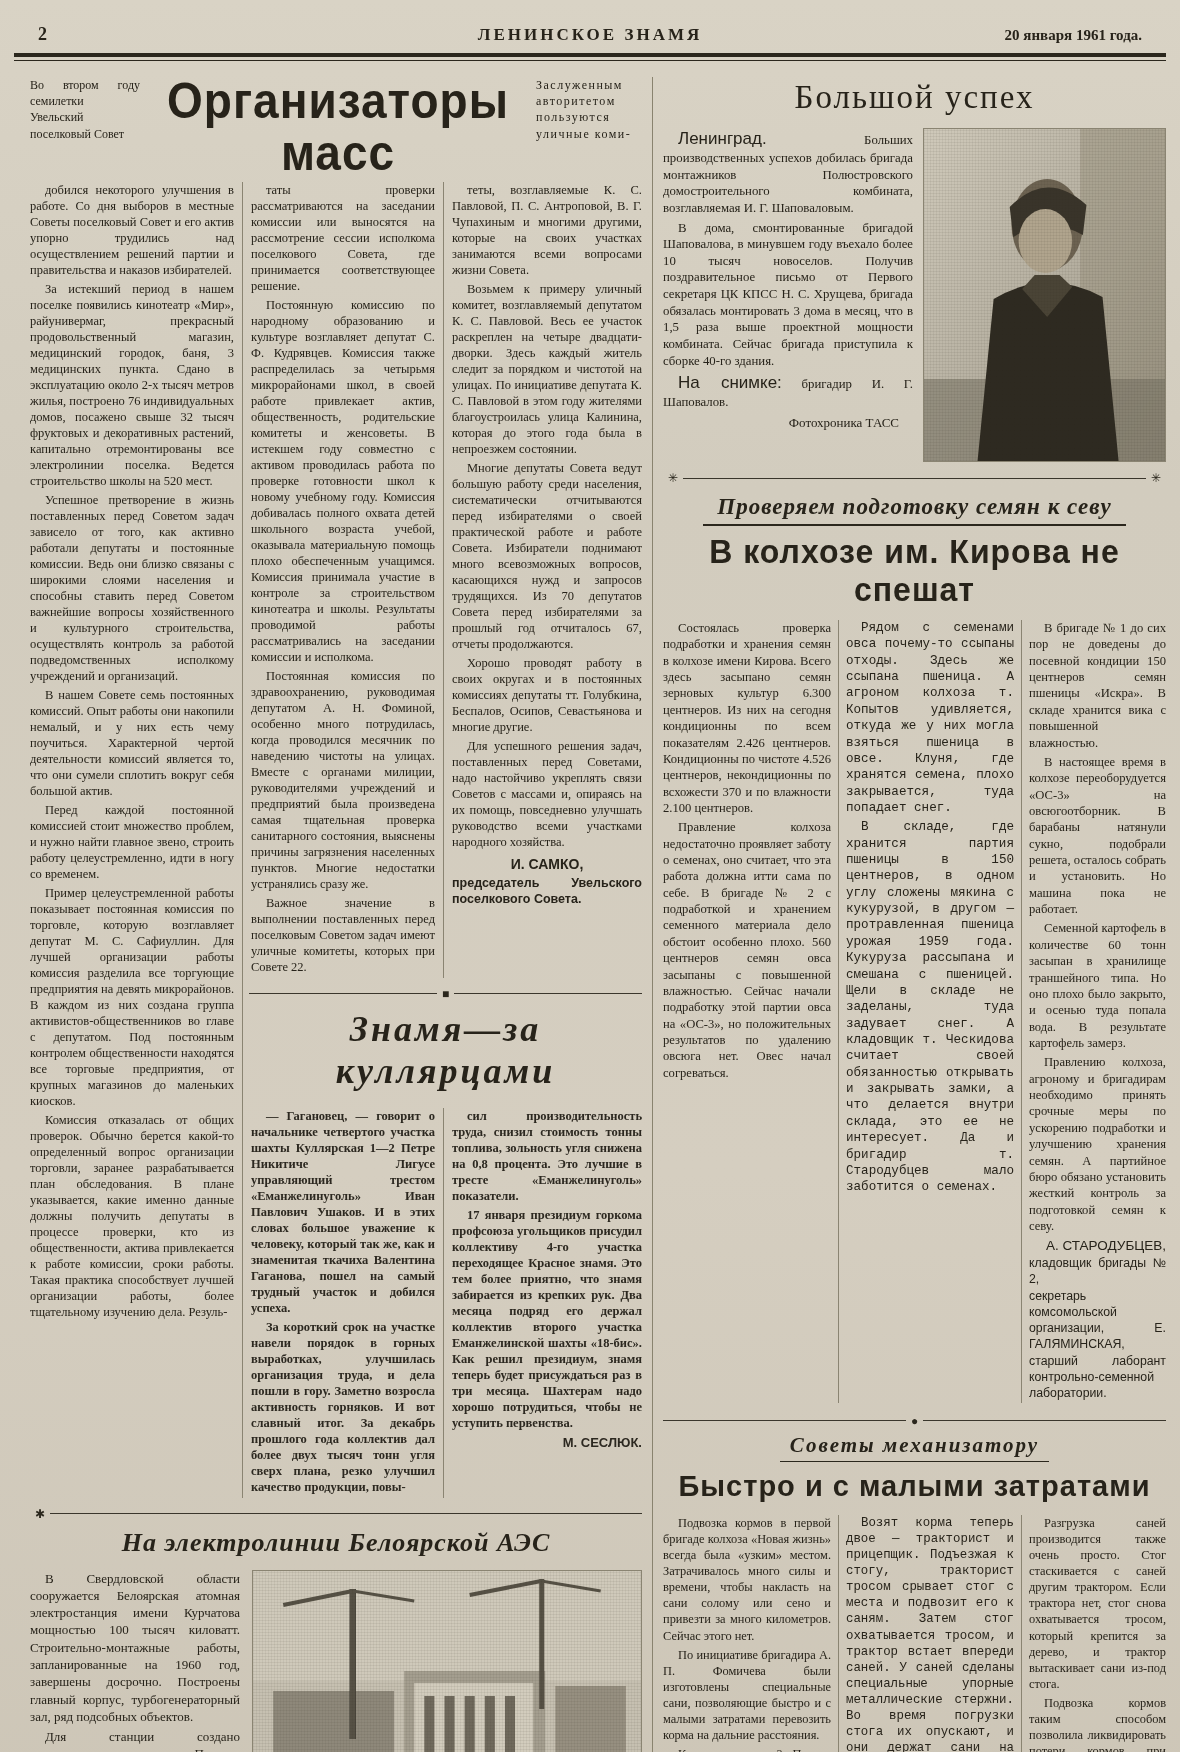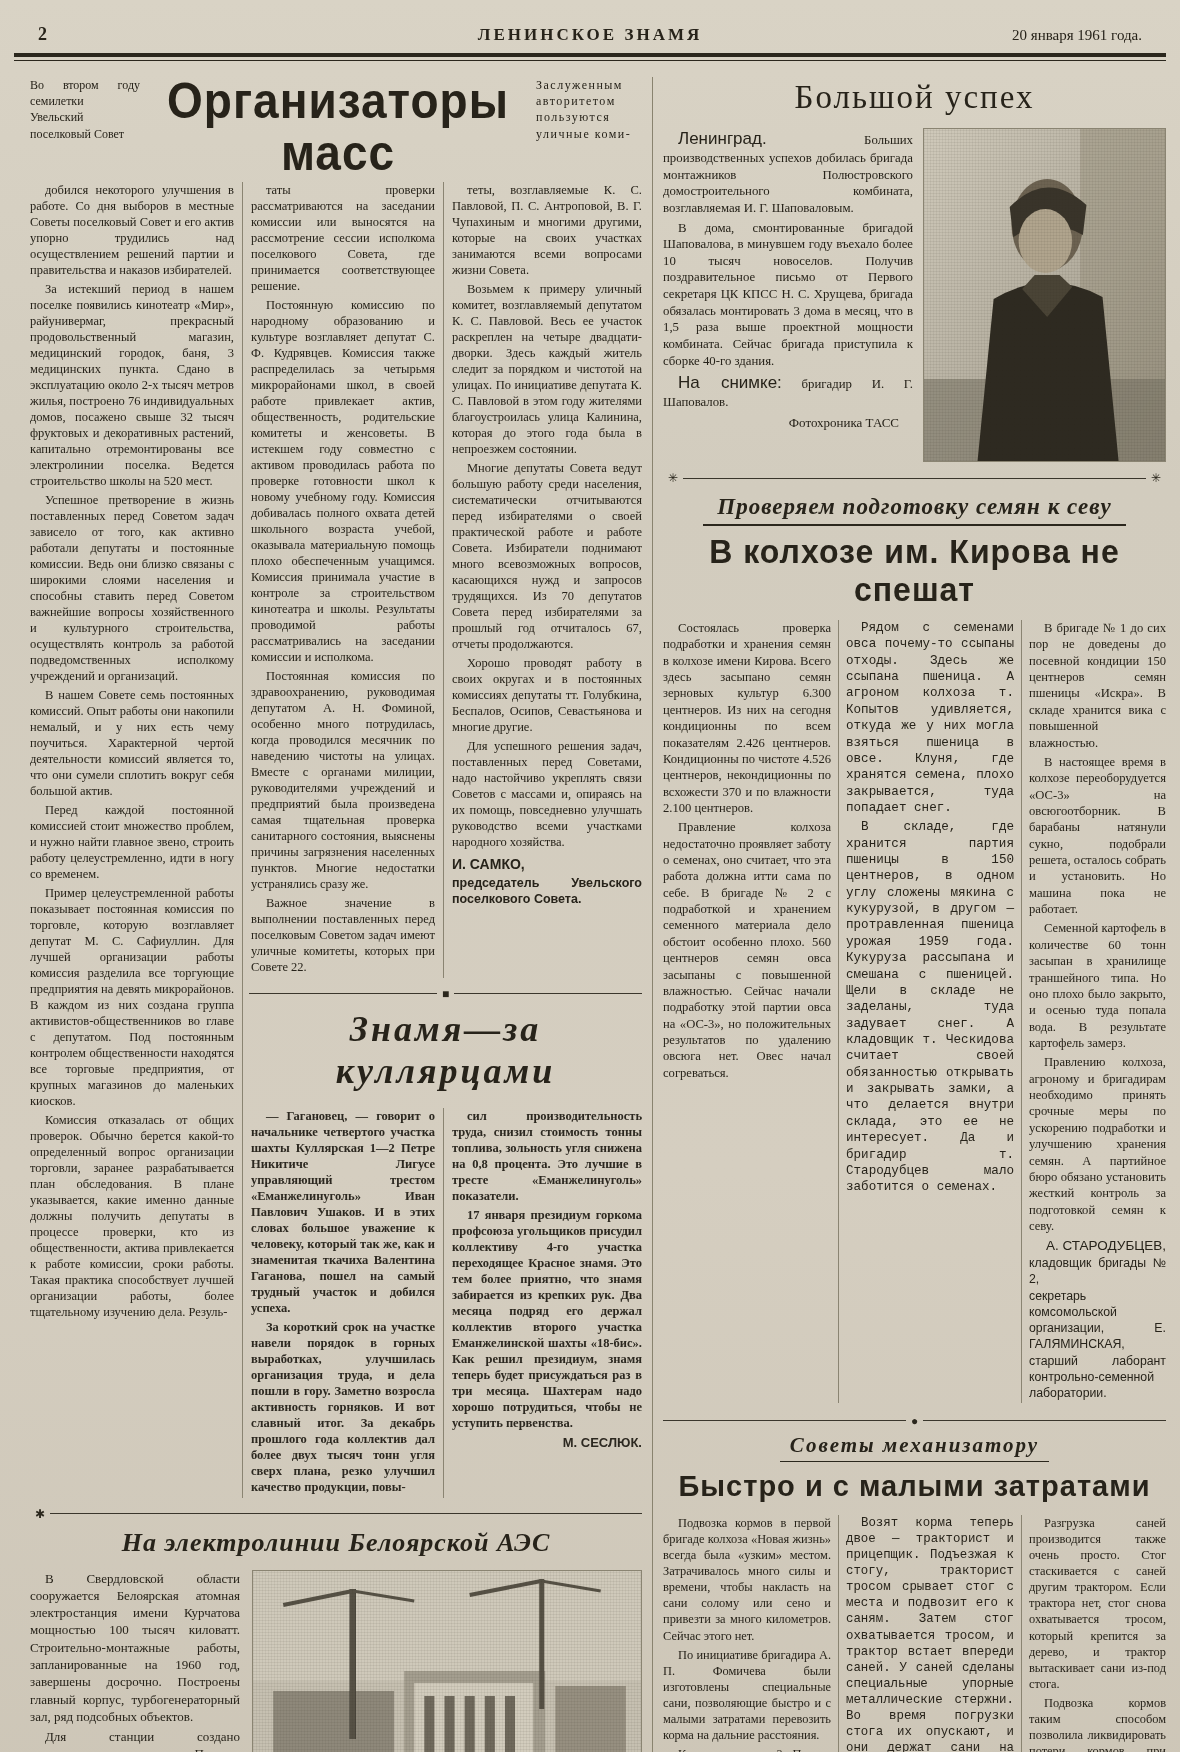--- a/index.html
+++ b/index.html
@@ -6,21 +6,21 @@
   .page{
     width:1180px;min-height:1752px;margin:0 auto;position:relative;
     background:linear-gradient(180deg,#d9d3c5 0%,#d2ccbe 25%,#d5cec0 60%,#cbc4b5 100%);
     color:#27231a;font-family:"Liberation Serif",serif;box-sizing:border-box;
     padding:14px 0 30px;overflow:hidden;
   }
   
   .hd{display:flex;align-items:baseline;padding:10px 38px 8px;}
   .hd .pgno{flex:1;font-weight:bold;font-size:18px;}
   .hd .mast{font-weight:bold;font-size:17px;letter-spacing:3px;}
-  .hd .date{flex:1;text-align:right;font-weight:normal;font-size:15px;}
+  .hd .date{flex:1;text-align:right;font-weight:bold;font-size:15px;}
   .dbl-rule{margin:0 14px;border-top:4px solid #2b271d;border-bottom:1.5px solid #2b271d;height:3px;}
   
   .content{display:flex;padding:16px 14px 0 30px;}
   .left-zone{width:612px;flex:0 0 auto;}
   .zone-vrule{width:1px;background:#89836f;margin:0 10px;}
   .right-zone{flex:1;min-width:0;}
   p{margin:0 0 3px;text-indent:15px;text-align:justify;}
   
   .org-header{display:flex;gap:0;}
   .org-intro{width:110px;font-size:12px;line-height:1.35;text-align:justify;}
@@ -29,21 +29,21 @@
     font-size:46px;line-height:1.05;text-align:center;letter-spacing:1px;transform:scaleY(1.08);}
   .org-body{display:flex;margin-top:6px;}
   .ncol{font-size:12.5px;line-height:1.28;}
   .org-c1{width:204px;padding-right:8px;border-right:1px solid #8a8472;}
   .col23{flex:1;display:flex;flex-direction:column;}
   .org-c23{display:flex;}
   .org-c2{width:184px;padding:0 8px;border-right:1px solid #8a8472;}
   .org-c3{flex:1;padding-left:8px;}
   .byline{font-family:"Liberation Sans",sans-serif;font-weight:bold;font-size:12.5px;margin-top:6px;}
   .byline p{text-indent:0;margin:0 0 1px;}
-  .byline p:first-child{text-align:left;font-size:14px;}
+  .byline p:first-child{text-align:center;font-size:14px;}
   
   .icon-rule{display:flex;align-items:center;margin:10px 0 6px;}
   .icon-rule .ln{flex:1;border-top:1.5px solid #3a362c;}
   .icon-rule .gl{padding:0 5px;font-size:12px;line-height:1;color:#2b271d;}
   
   .znamya{padding-left:6px;}
   .znamya-h{font-style:italic;font-weight:bold;font-size:36px;letter-spacing:3px;
     text-align:center;margin:8px 0 16px;font-family:"Liberation Serif",serif;}
   .znamya-cols{display:flex;}
   .znamya .ncol{font-weight:bold;font-size:12.5px;color:#2c2820;}

